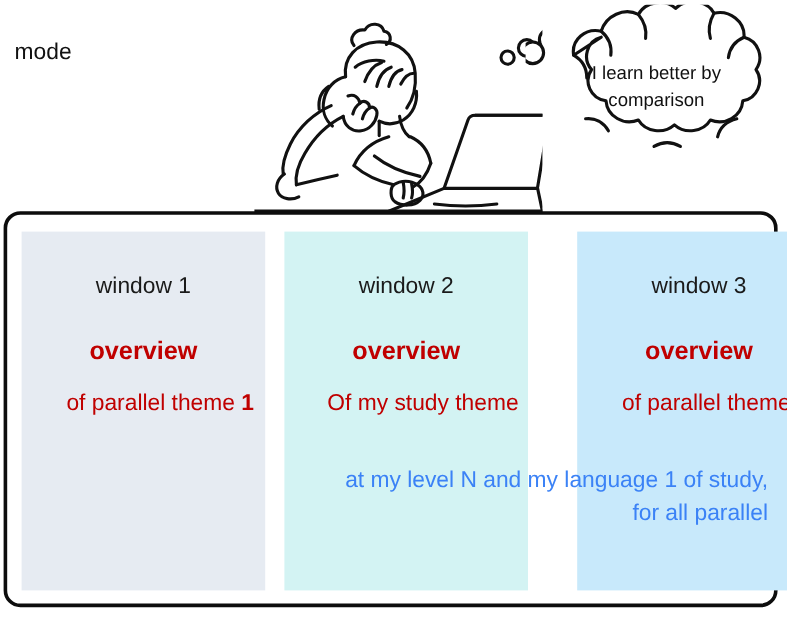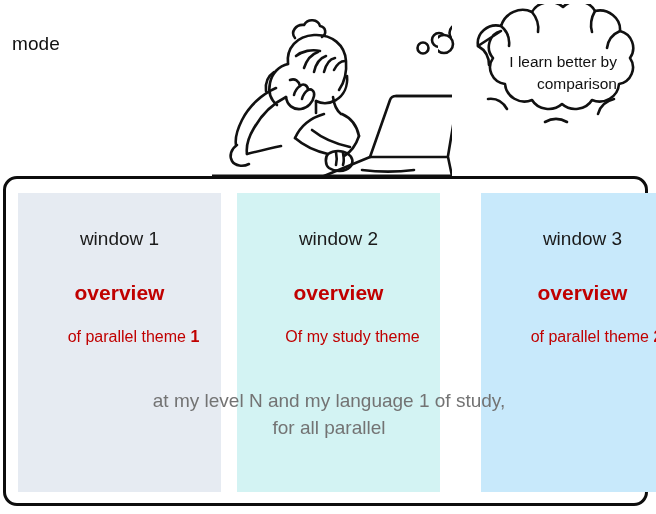--- a/index.html
+++ b/index.html
@@ -64,21 +64,21 @@
     position: absolute;
     left: 0; top: 0;
     width: 218px;
     height: 142px;
     display: flex;
     align-items: center;
     justify-content: center;
   }
   #thought-bubble-text span {
     display: block;
-    text-align: right;
+    text-align: center;
     font-size: 15.5px;
     line-height: 22px;
     color: #111111;
     width: 140px;
     margin-top: -4px;
   }
 
   
   #windows-box {
     position: absolute;
@@ -129,39 +129,39 @@
     top: 88px;
     font-size: 21px;
     font-weight: bold;
     color: #C00000;
     text-align: center;
   }
   .overview-sub {
     position: absolute;
     left: 0; right: 0;
     top: 131px;
-    font-size: 16px;
+    font-size: 19px;
     line-height: 26px;
     color: #C00000;
     padding-left: 28px;
   }
   .overview-sub .num {
     font-weight: bold;
   }
 
   
   #caption {
     position: absolute;
     left: 12px;
     top: 208px;
     width: 622px;
-    text-align: center;
+    text-align: right;
     font-size: 19px;
     line-height: 27px;
-    color: #737373;
+    color: #3b82f6;
     pointer-events: none;
   }
   #caption span { display: block; }
 </style>
 </head>
 <body>
 
 <div id="header">
 
   <div id="mode-label">mode</div>

